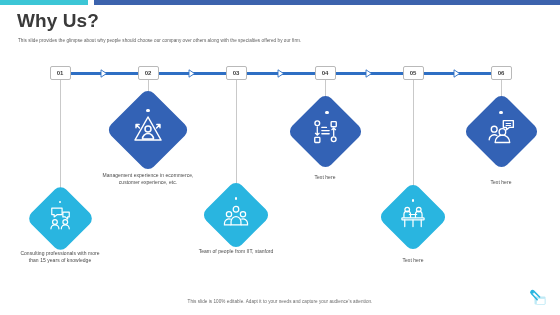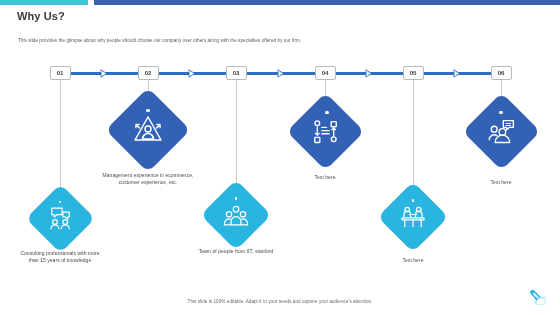--- a/index.html
+++ b/index.html
@@ -13,21 +13,21 @@
 
   
   .topbar{position:absolute;top:0;left:0;height:5px;width:100%;display:flex;}
   .topbar .seg-teal{width:88px;height:100%;background:#3cc6d6;}
   .topbar .seg-gap{width:6px;height:100%;background:#ffffff;}
   .topbar .seg-blue{flex:1;height:100%;background:#3c63ad;}
 
   
   .title{
     position:absolute;left:17px;top:11px;
-    font-size:11px;font-weight:bold;color:#3a3a3a;
+    font-size:19px;font-weight:bold;color:#3a3a3a;
     letter-spacing:.1px;line-height:1;
   }
   .subtitle{
     position:absolute;left:18px;top:38px;width:524px;
     font-size:4.6px;color:#5c5c5c;line-height:1.35;letter-spacing:.06px;
   }
 
   
   .timeline{position:absolute;left:60px;top:66px;width:441px;height:14px;}
   .tl-line{

